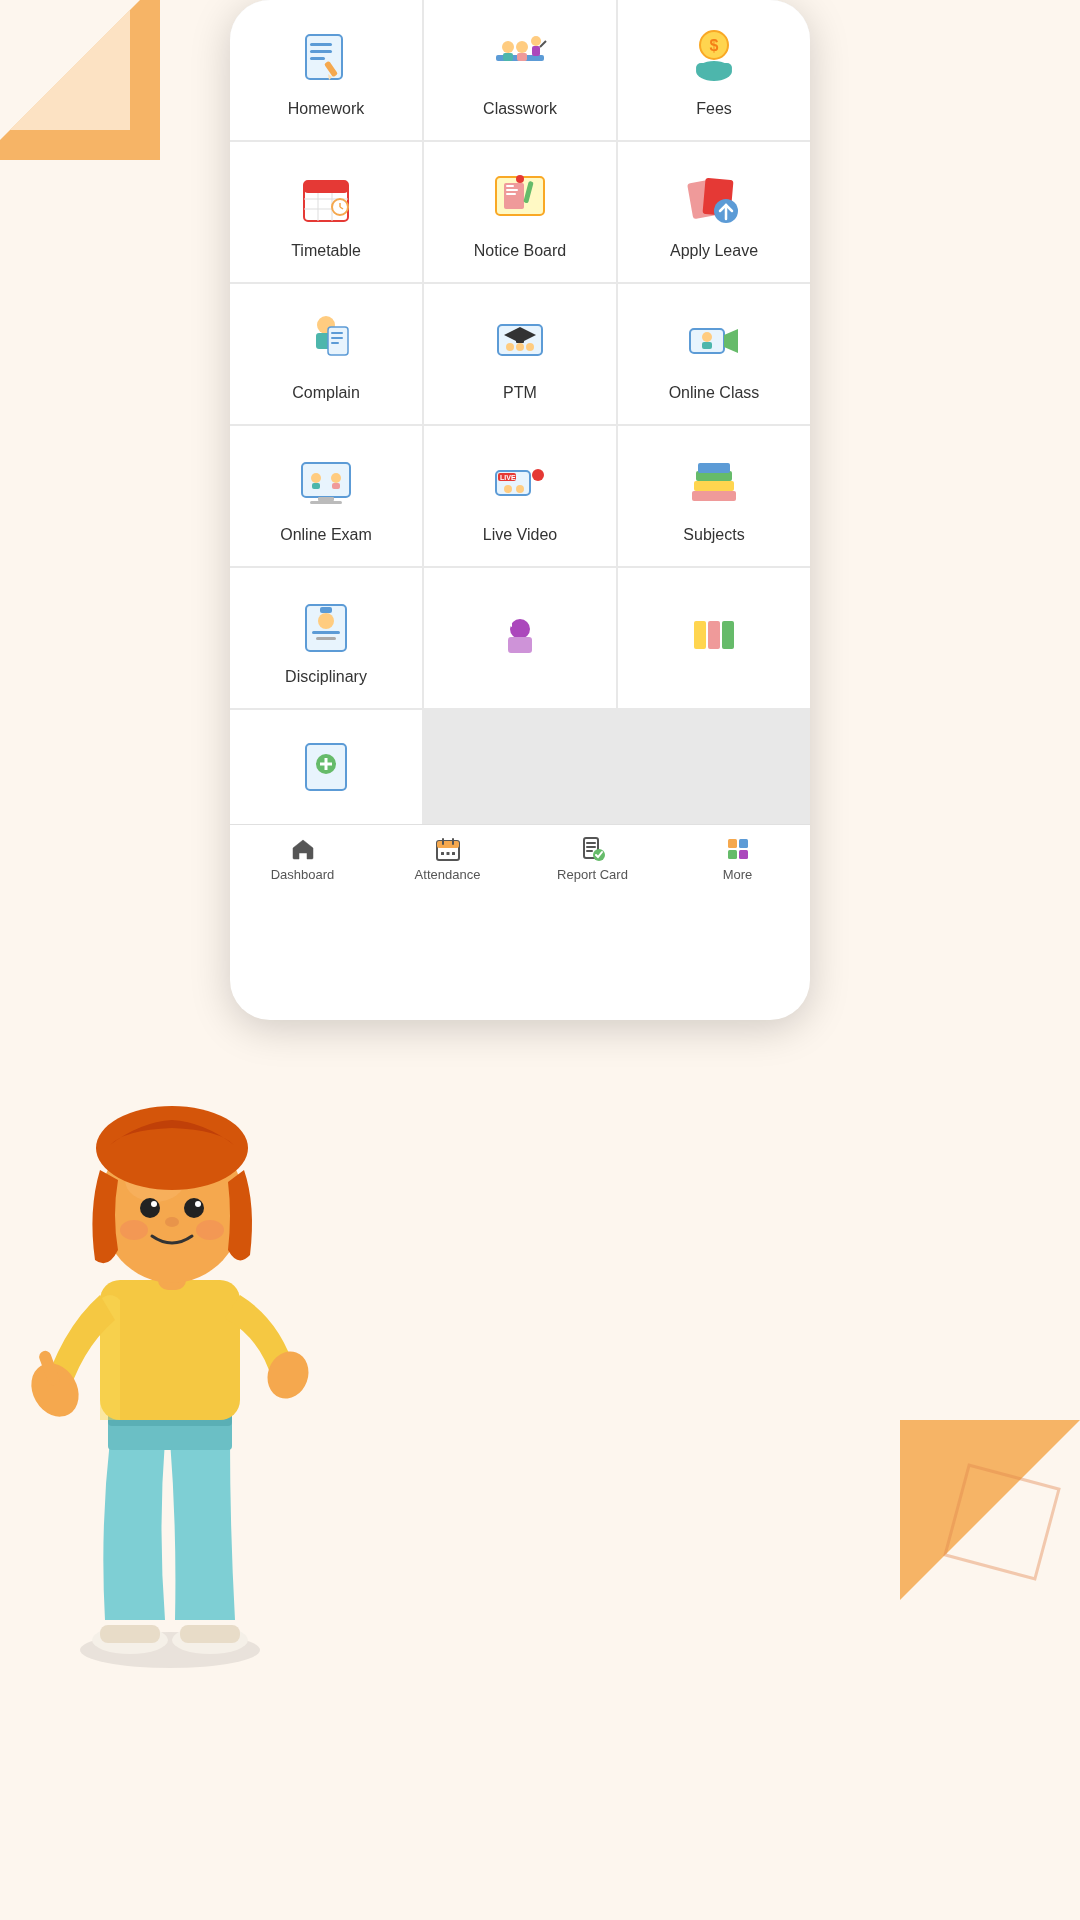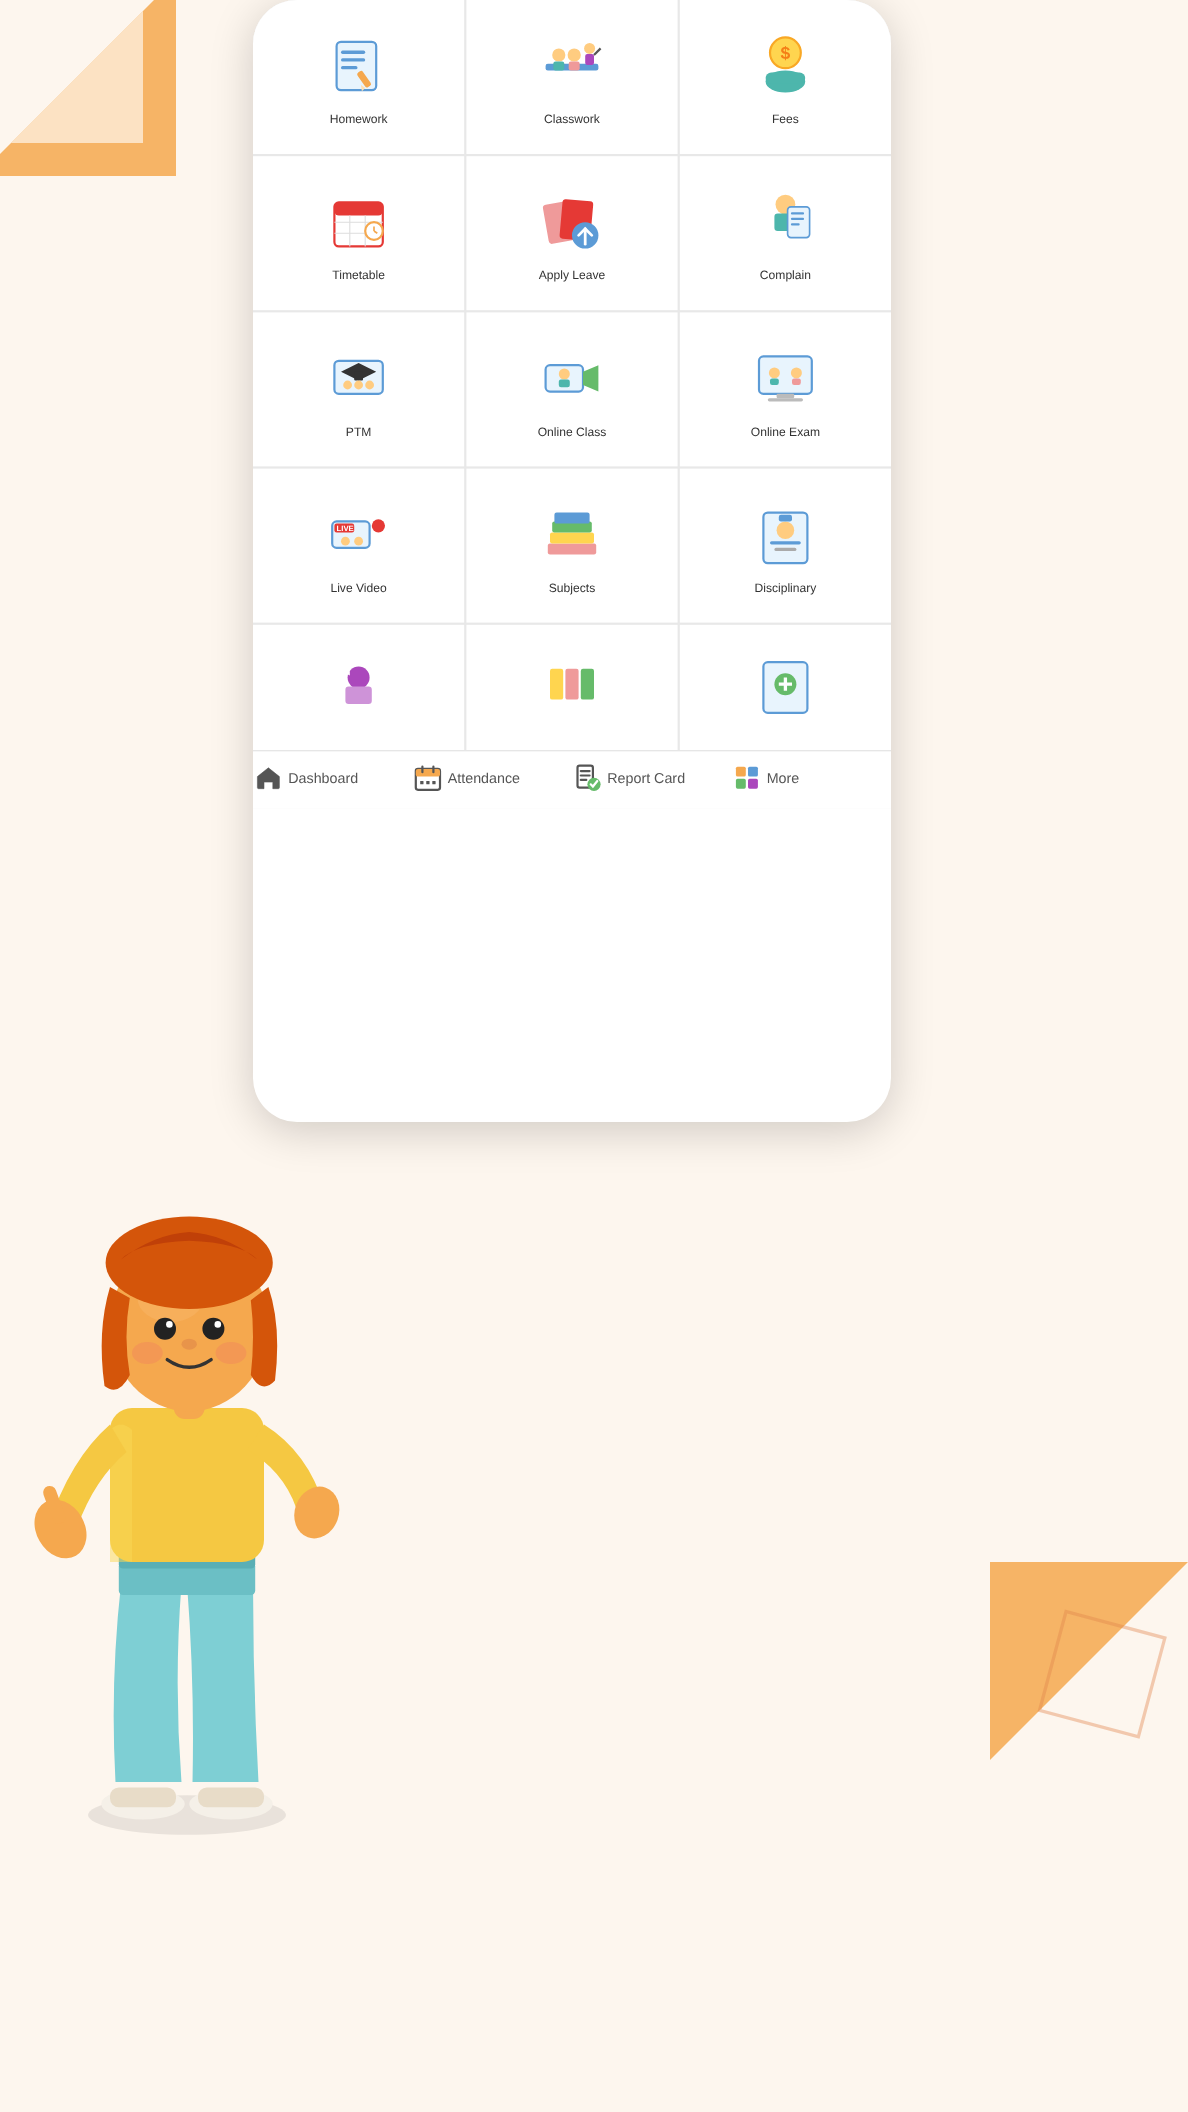--- a/index.html
+++ b/index.html
@@ -115,37 +115,38 @@
     .menu-icon {
       width: 64px;
       height: 64px;
       margin-bottom: 10px;
       display: flex;
       align-items: center;
       justify-content: center;
     }
 
     .menu-label {
-      font-size: 11px;
+      font-size: 16px;
       font-weight: 500;
       color: #333;
       text-align: center;
       line-height: 1.3;
     }
 
     
     .bottom-nav {
       display: flex;
       background: #fff;
       border-top: 1px solid #e0e0e0;
       padding: 10px 0 14px 0;
     }
     .nav-item {
       flex: 1;
       display: flex;
+      flex-direction: column;
       align-items: center;
       cursor: pointer;
       gap: 4px;
     }
     .nav-icon {
       width: 28px;
       height: 28px;
       display: flex;
       align-items: center;
       justify-content: center;
@@ -241,20 +242,38 @@
             <line x1="36" y1="24" x2="36" y2="52" stroke="#ddd" stroke-width="1"></line>
 
             <circle cx="44" cy="38" r="8" fill="#fff" stroke="#f5a84e" stroke-width="2"></circle>
             <line x1="44" y1="34" x2="44" y2="38" stroke="#f5a84e" stroke-width="1.5"></line>
             <line x1="44" y1="38" x2="47" y2="40" stroke="#f5a84e" stroke-width="1.5"></line>
           </svg>
         </div>
         <span class="menu-label">Timetable</span>
       </div>
 
+      <div class="menu-item">
+        <div class="menu-icon">
+          <svg width="60" height="60" viewBox="0 0 60 60">
+
+            <rect x="6" y="8" width="48" height="38" rx="4" fill="#fff9c4" stroke="#f9a825" stroke-width="2"></rect>
+
+            <rect x="14" y="14" width="20" height="26" rx="2" fill="#ef9a9a"></rect>
+            <rect x="16" y="16" width="8" height="2" rx="1" fill="#fff"></rect>
+            <rect x="16" y="20" width="12" height="2" rx="1" fill="#fff"></rect>
+            <rect x="16" y="24" width="10" height="2" rx="1" fill="#fff"></rect>
+
+            <rect x="36" y="12" width="5" height="22" rx="2" fill="#66bb6a" transform="rotate(15 38 23)"></rect>
+
+            <circle cx="30" cy="10" r="4" fill="#e53935"></circle>
+          </svg>
+        </div>
+        <span class="menu-label">Notice Board</span>
+      </div>
 
 
 
       <div class="menu-item">
         <div class="menu-icon">
           <svg width="60" height="60" viewBox="0 0 60 60">
 
             <rect x="6" y="12" width="28" height="36" rx="3" fill="#ef9a9a" transform="rotate(-10 20 30)"></rect>
             <rect x="20" y="10" width="28" height="36" rx="3" fill="#e53935" transform="rotate(5 34 28)"></rect>
 

